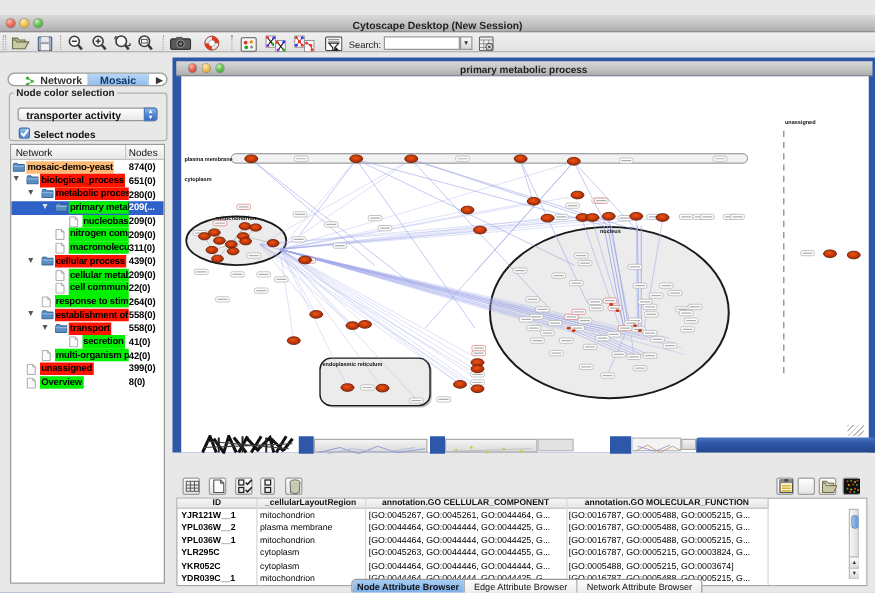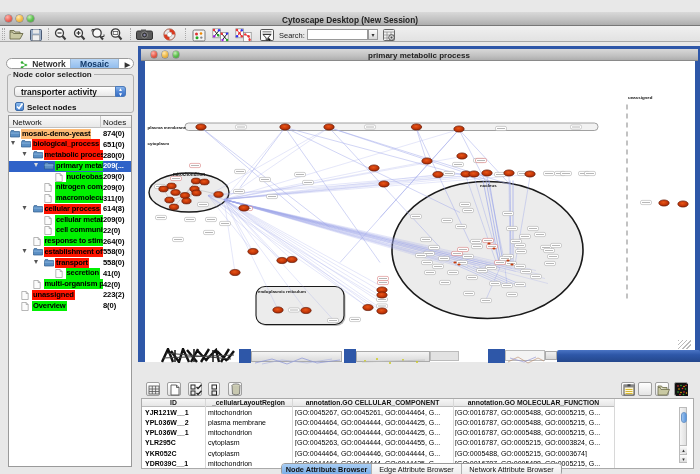--- a/index.html
+++ b/index.html
@@ -281,21 +281,21 @@
             <span class="tlab" style="left:46.5px;background:#00f000;max-width:47.5px">macromolecule</span>
             <span class="tval" style="color:#000">311(0)</span>
           </div>
 <div class="trow" style="top:75.75px">
             <span class="tarr" style="left:14px">▾</span>
             <span class="ticon" style="left:24px"><svg width="10" height="8" viewBox="0 0 10 8">
                 <path d="M0.5 2.2 L0.5 7 L9.5 7 L9.5 1.6 L4.6 1.6 L3.8 0.6 L1.2 0.6 Z" fill="#5b8fc4" stroke="#2d5a8a" stroke-width="0.7"></path>
                 <path d="M0.5 3.1 L9.5 3.1" stroke="#8ab4dd" stroke-width="0.9"></path>
               </svg></span>
             <span class="tlab" style="left:35px;background:#ff1400;max-width:59px">cellular process</span>
-            <span class="tval" style="color:#000">614(8)</span>
+            <span class="tval" style="color:#000">439(0)</span>
           </div>
 <div class="trow" style="top:86.5px">
             <span class="ticon" style="left:35.5px"><svg width="8" height="9" viewBox="0 0 8 9">
                 <path d="M0.8 0.5 L5.2 0.5 L7.2 2.5 L7.2 8.5 L0.8 8.5 Z" fill="#fcfcfc" stroke="#9a9a9a" stroke-width="0.7"></path>
                 <path d="M5.2 0.5 L5.2 2.5 L7.2 2.5" fill="none" stroke="#9a9a9a" stroke-width="0.7"></path>
               </svg></span>
             <span class="tlab" style="left:46.5px;background:#00f000;max-width:47.5px">cellular metabol</span>
             <span class="tval" style="color:#000">209(0)</span>
           </div>
 <div class="trow" style="top:97.25px">
@@ -347,21 +347,21 @@
               </svg></span>
             <span class="tlab" style="left:35px;background:#00f000;max-width:59px">multi-organism pro</span>
             <span class="tval" style="color:#000">42(0)</span>
           </div>
 <div class="trow" style="top:161.75px">
             <span class="ticon" style="left:12.5px"><svg width="8" height="9" viewBox="0 0 8 9">
                 <path d="M0.8 0.5 L5.2 0.5 L7.2 2.5 L7.2 8.5 L0.8 8.5 Z" fill="#fcfcfc" stroke="#9a9a9a" stroke-width="0.7"></path>
                 <path d="M5.2 0.5 L5.2 2.5 L7.2 2.5" fill="none" stroke="#9a9a9a" stroke-width="0.7"></path>
               </svg></span>
             <span class="tlab" style="left:23.5px;background:#ff1400;max-width:70.5px">unassigned</span>
-            <span class="tval" style="color:#000">223(2)</span>
+            <span class="tval" style="color:#000">399(0)</span>
           </div>
 <div class="trow" style="top:172.5px">
             <span class="ticon" style="left:12.5px"><svg width="8" height="9" viewBox="0 0 8 9">
                 <path d="M0.8 0.5 L5.2 0.5 L7.2 2.5 L7.2 8.5 L0.8 8.5 Z" fill="#fcfcfc" stroke="#9a9a9a" stroke-width="0.7"></path>
                 <path d="M5.2 0.5 L5.2 2.5 L7.2 2.5" fill="none" stroke="#9a9a9a" stroke-width="0.7"></path>
               </svg></span>
             <span class="tlab" style="left:23.5px;background:#00f000;max-width:70.5px">Overview</span>
             <span class="tval" style="color:#000">8(0)</span>
           </div>
       </div>

